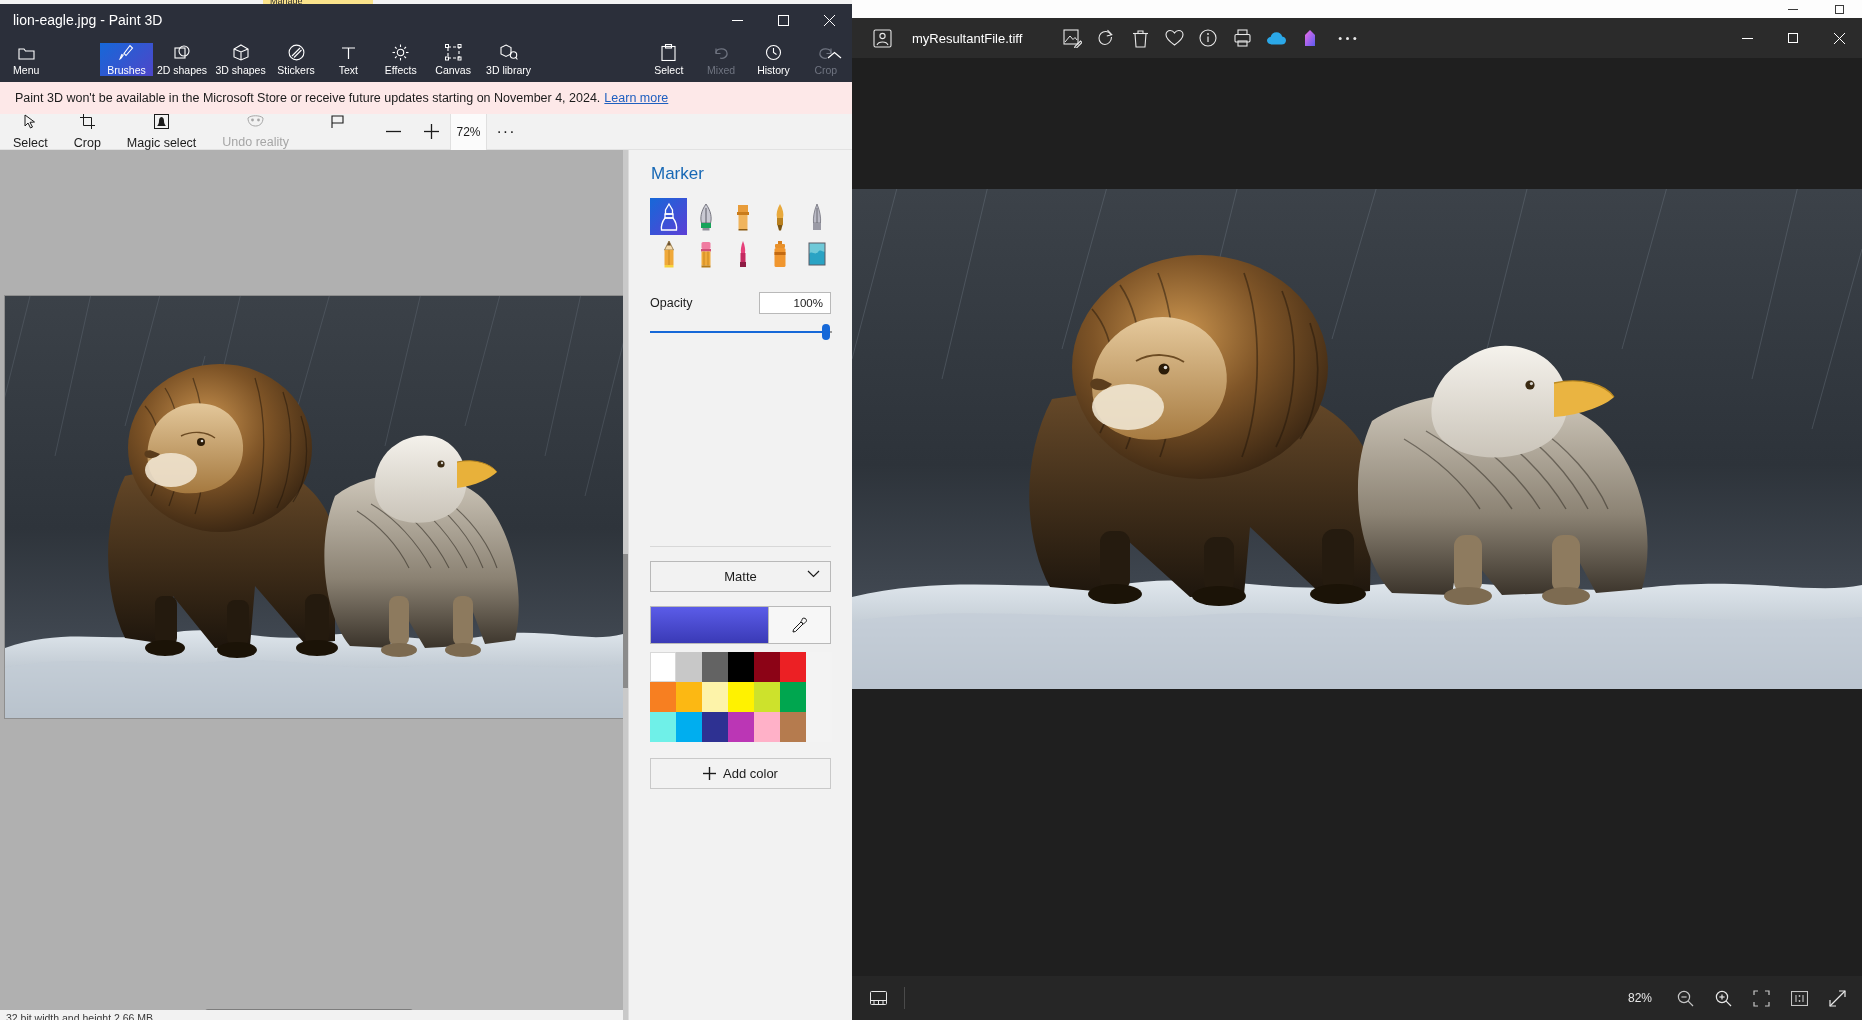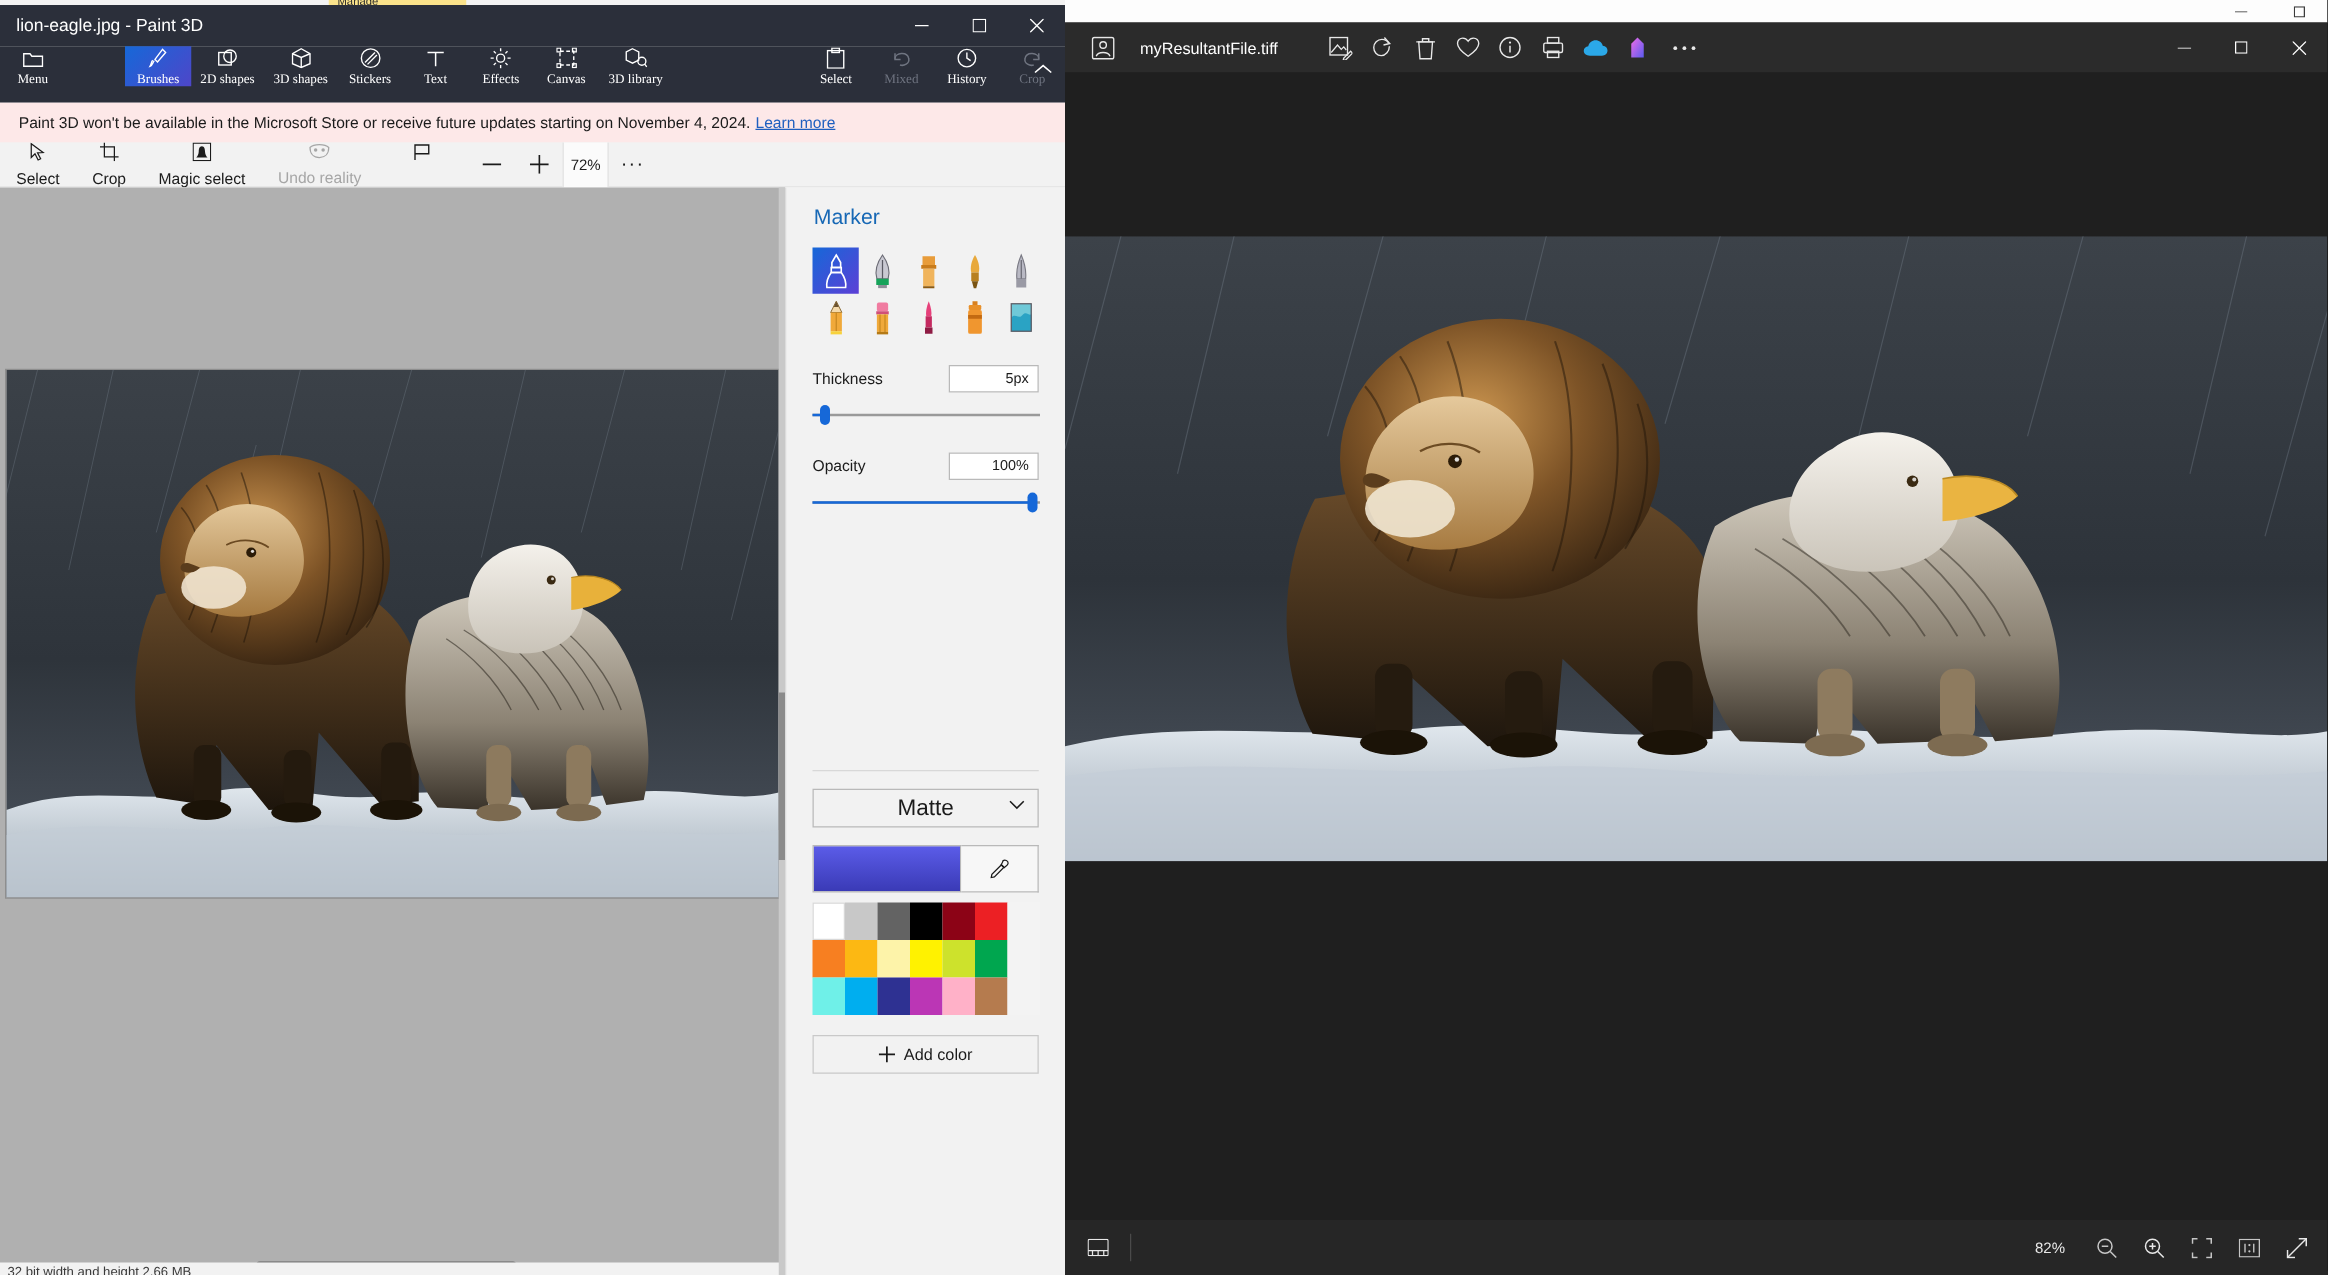--- a/index.html
+++ b/index.html
@@ -18,21 +18,21 @@
   #paint3d { position:absolute; left:0; top:4px; width:852px; height:1016px;
              background:#f2f2f2; overflow:hidden; }
 
   .p3-titlebar { position:relative; height:33px; background:#2b2f3a; }
   .p3-title { position:absolute; left:13px; top:8px; font-size:14px; color:#ffffff; }
   .p3-wincontrols { position:absolute; right:0; top:0; display:flex; }
   .p3-wc { width:46px; height:33px; display:flex; align-items:center; justify-content:center;
            color:#fff; font-size:12px; }
   .p3-wc svg { display:block; }
 
-  .p3-ribbon { position:relative; height:45px; background:#2b2f3a; display:flex; align-items:flex-start;font-family:Liberation Serif, serif; }
+  .p3-ribbon { position:relative; height:45px; background:#2b2f3a; display:flex; align-items:center; }
   .p3-tab { width:59px; display:flex; flex-direction:column; align-items:center; justify-content:center;
             color:#ffffff; font-size:10.5px; gap:3px; position:relative; }
   .p3-tab.wide { width:66px; }
   .p3-tab.sel { background:linear-gradient(135deg,#1668d8 0%,#4e46c9 100%);margin-left:48px; }
   .p3-tab.dim { color:#6f7480; }
   .p3-tab .ico { height:18px; display:flex; align-items:flex-end; }
   .p3-tab .ico svg { display:block; }
   .p3-chev { position:absolute; right:10px; top:14px; color:#fff; }
 
   .p3-banner { height:32px; background:#fde8e8; display:flex; align-items:center;
@@ -89,21 +89,21 @@
              justify-content:flex-end; padding-right:7px; }
   .p3-slider { position:relative; height:20px; margin-top:8px; }
   .p3-track { position:absolute; left:0; top:9px; height:2px; width:182px; background:#9a9a9a; }
   .p3-fill { position:absolute; left:0; top:9px; height:2px; background:#1668d8; }
   .p3-thumb { position:absolute; top:2px; width:8px; height:16px; border-radius:4px; background:#1668d8; }
 
   .p3-divider { margin:40px 21px 0 21px; height:1px; background:#d8d8d8; }
 
   .p3-select { margin:14px 21px 0 21px; height:31px; background:#f2f2f2; border:1px solid #b9b9b9;
                display:flex; align-items:center; justify-content:center; position:relative;
-               font-size:18px; color:#1b1b1b; }
+               font-size:13px; color:#1b1b1b; }
   .p3-select .chev { position:absolute; right:10px; top:8px; }
 
   .p3-colorrow { margin:14px 21px 0 21px; display:flex; gap:0; }
   .p3-curcolor { width:120px; height:38px; background:linear-gradient(180deg,#5b5ce8 0%,#3a3ab6 100%);
                  border:1px solid #b9b9b9; }
   .p3-eyedrop { width:62px; height:38px; background:#f7f7f7; border:1px solid #b9b9b9; border-left:none;
                 display:flex; align-items:center; justify-content:center; }
 
   .p3-swatches { margin:8px 21px 0 21px; display:grid; grid-template-columns:repeat(7,26px);
                  grid-auto-rows:30px; }
@@ -596,31 +596,20 @@
           </div>
           <div class="p3-brush">
             <svg class="i" width="22" height="28" viewBox="0 0 22 28">
                 <rect x="3" y="3" width="16" height="22" fill="#6fc9d8"></rect>
                 <path d="M3 14 C6 10 9 16 12 12 C15 8 18 14 19 11 L19 25 L3 25 Z" fill="#2aa3c4"></path>
                 <rect x="3" y="3" width="16" height="22" fill="none" stroke="#5a5a64" stroke-width="1"></rect>
               </svg>
           </div>
         </div>
 
-        <div class="p3-field">
-          <div class="p3-fieldrow">
-            <div class="p3-flabel">Thickness</div>
-            <div class="p3-fval">5px</div>
-          </div>
-          <div class="p3-slider">
-            <div class="p3-track"></div>
-            <div class="p3-fill" style="width:9px"></div>
-            <div class="p3-thumb" style="left:6px"></div>
-          </div>
-        </div>
 
         <div class="p3-field">
           <div class="p3-fieldrow">
             <div class="p3-flabel">Opacity</div>
             <div class="p3-fval">100%</div>
           </div>
           <div class="p3-slider">
             <div class="p3-track"></div>
             <div class="p3-fill" style="width:176px"></div>
             <div class="p3-thumb" style="left:172px"></div>

